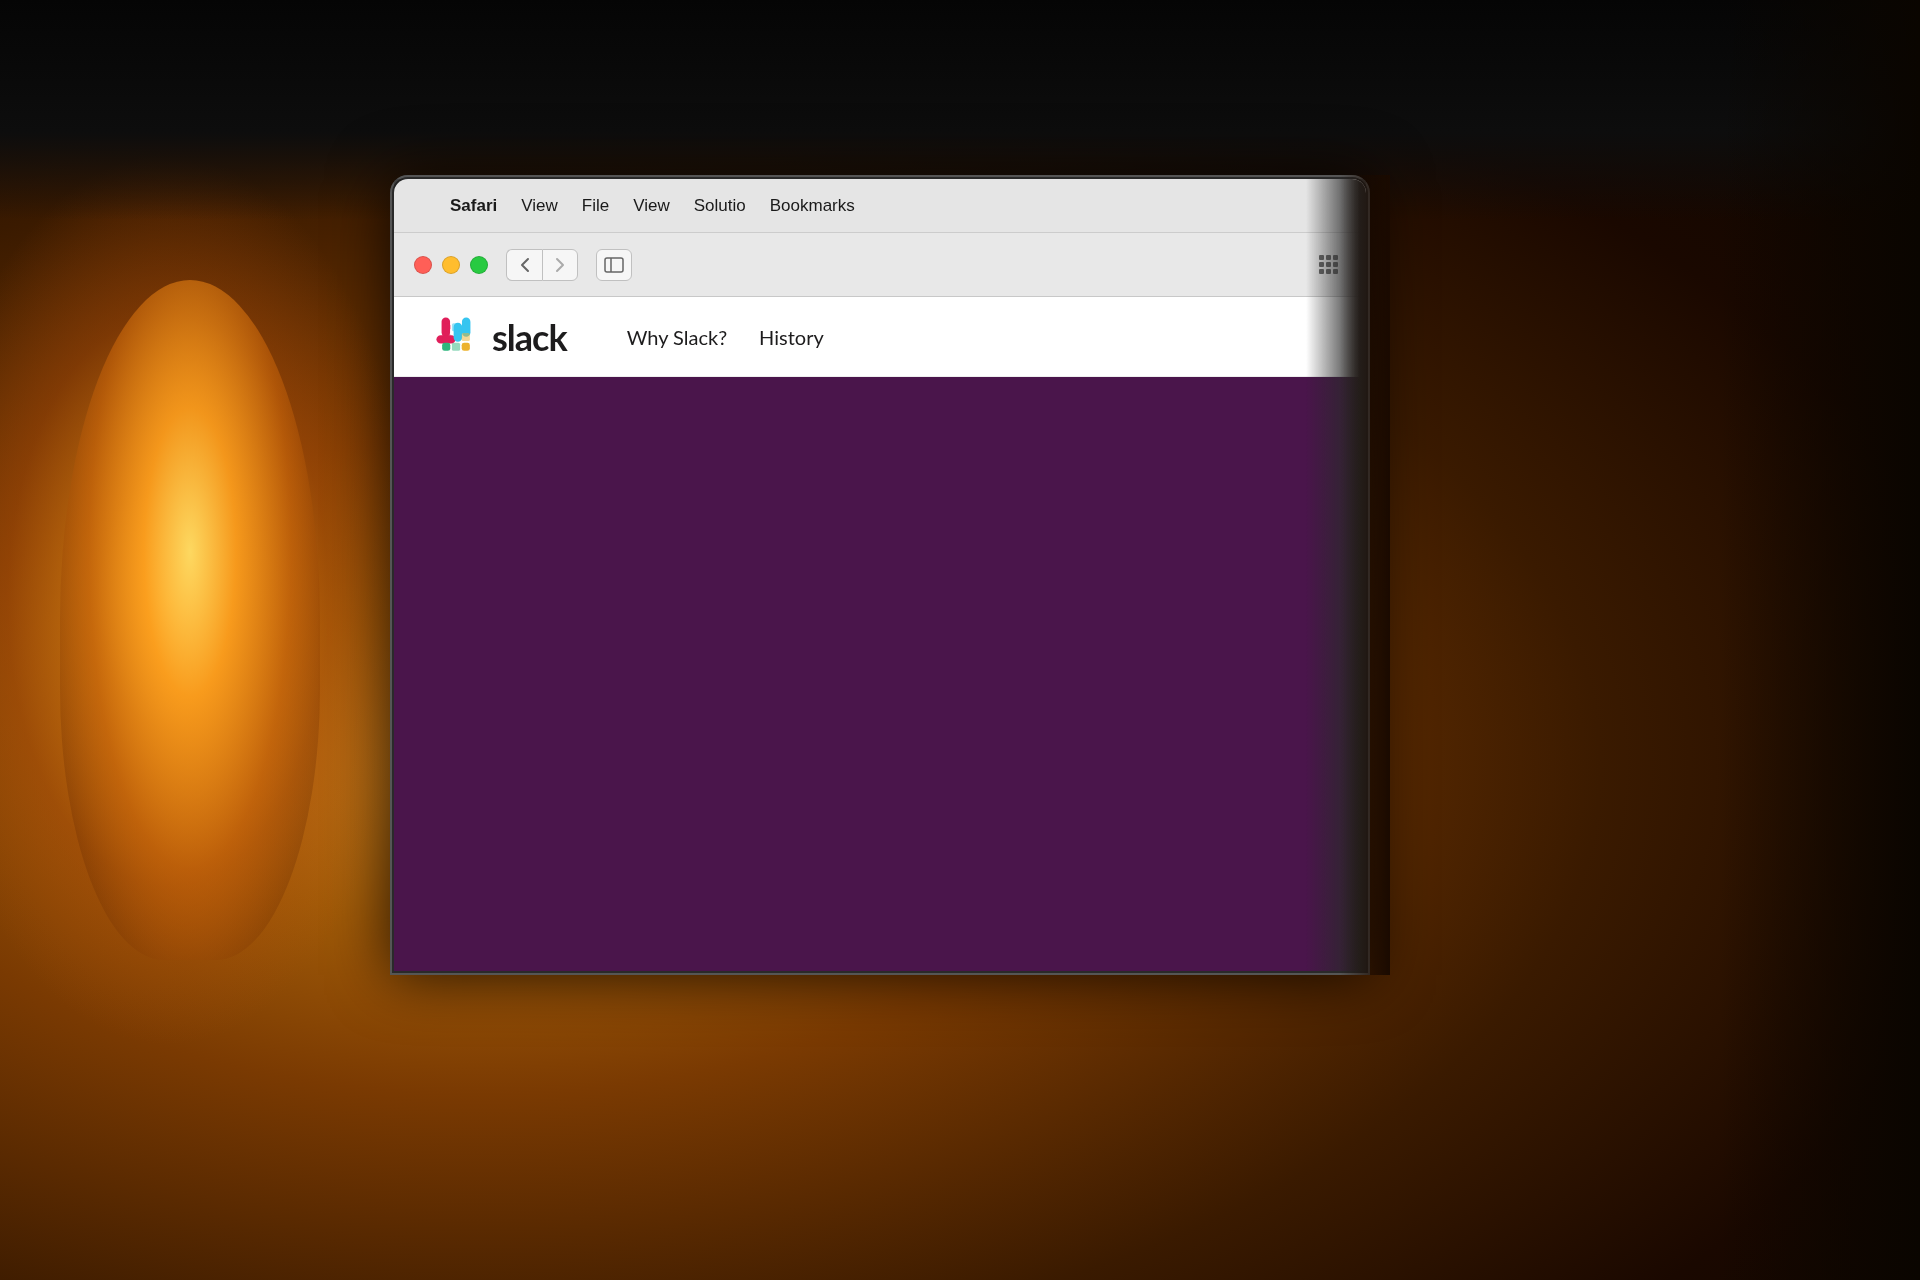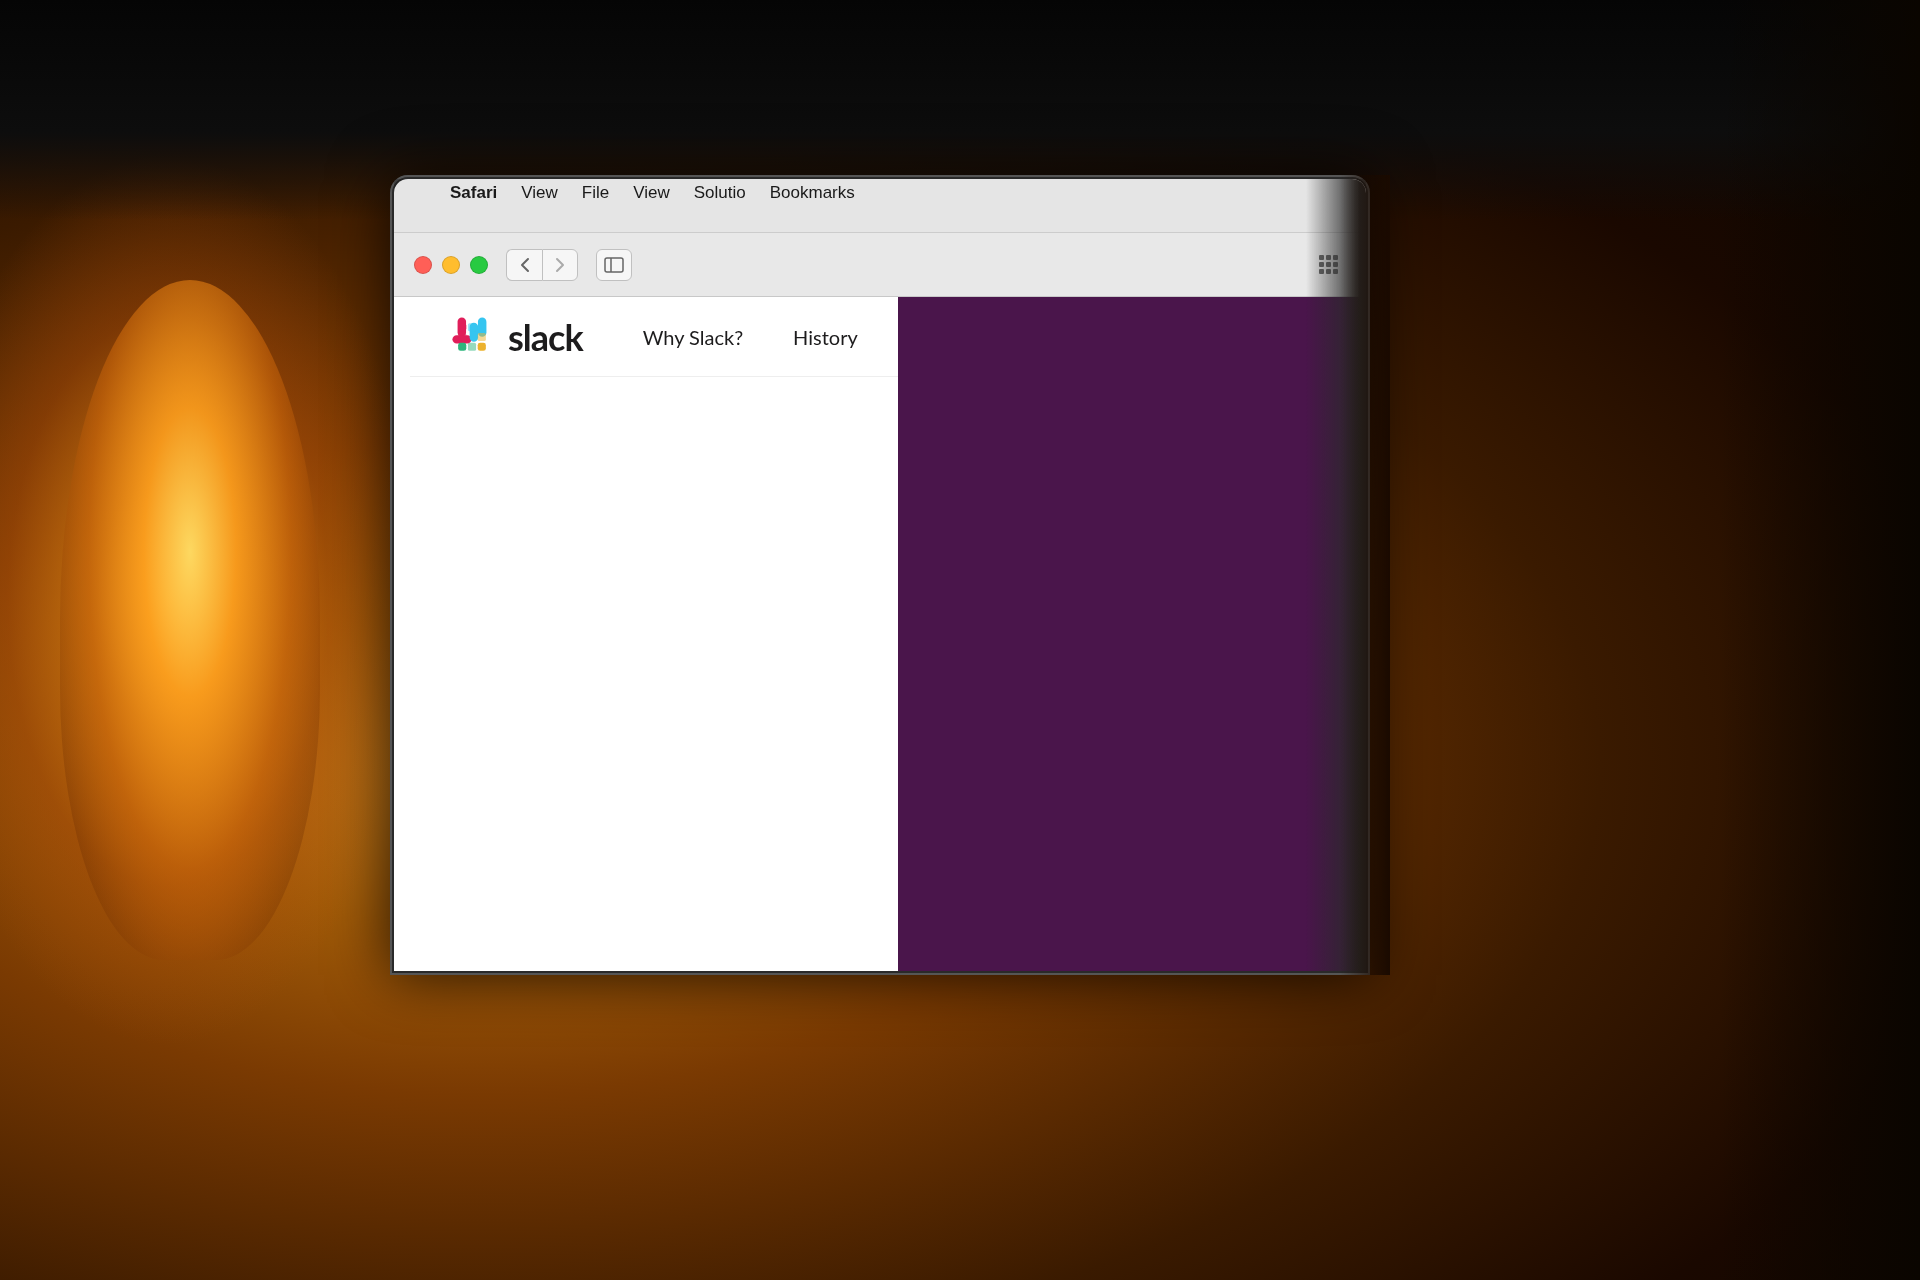--- a/index.html
+++ b/index.html
@@ -80,21 +80,21 @@
     
     .macos-menubar {
       position: absolute;
       top: 0;
       left: 0;
       right: 0;
       height: 54px;
       background: rgba(236, 236, 236, 0.97);
       backdrop-filter: blur(10px);
       display: flex;
-      align-items: flex-start;
+      align-items: center;
       padding: 0 24px;
       gap: 0;
       z-index: 20;
       border-bottom: 1px solid #ccc;
     }
 
     .menu-apple {
       font-size: 22px;
       margin-right: 20px;
       color: #1a1a1a;
@@ -222,23 +222,22 @@
       height: 5px;
       background: #666;
       border-radius: 1px;
     }
 
     
     .website-content {
       flex: 1;
       background: #ffffff;
       display: flex;
-      flex-direction: row;
+      flex-direction: column;
       overflow: hidden;
-      padding-left: 16px;
     }
 
     
     .slack-navbar {
       height: 80px;
       background: #ffffff;
       border-bottom: 1px solid #eee;
       display: flex;
       align-items: center;
       padding: 0 40px;
@@ -260,21 +259,21 @@
     .slack-logo-text {
       font-family: 'Lato', 'Helvetica Neue', sans-serif;
       font-size: 36px;
       font-weight: 700;
       color: #1d1c1d;
       letter-spacing: -1px;
     }
 
     .slack-nav-items {
       display: flex;
-      gap: 50px;
+      gap: 32px;
       margin-left: 20px;
       text-align: center;
     }
 
     .slack-nav-item {
       font-family: 'Lato', 'Helvetica Neue', sans-serif;
       font-size: 20px;
       color: #1d1c1d;
       cursor: pointer;
     }

